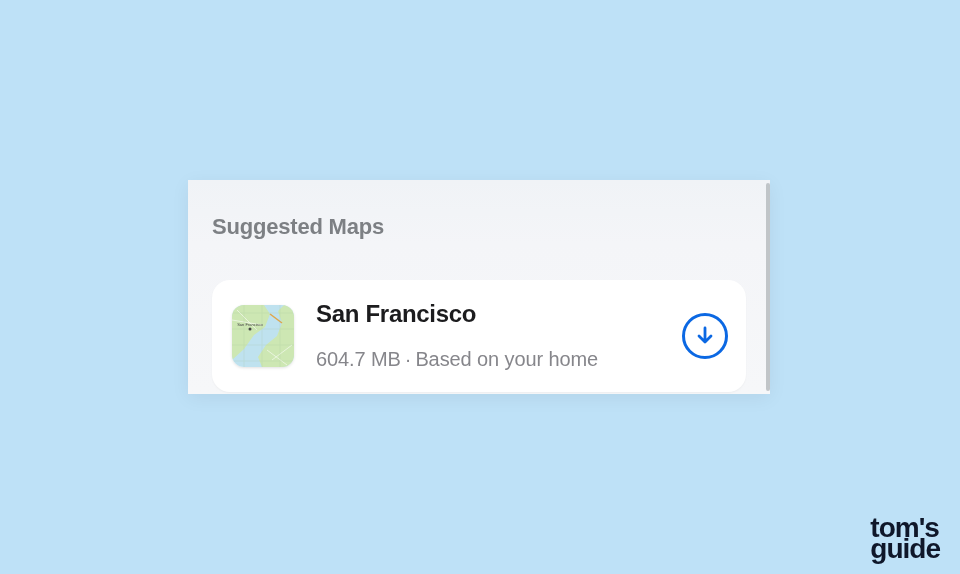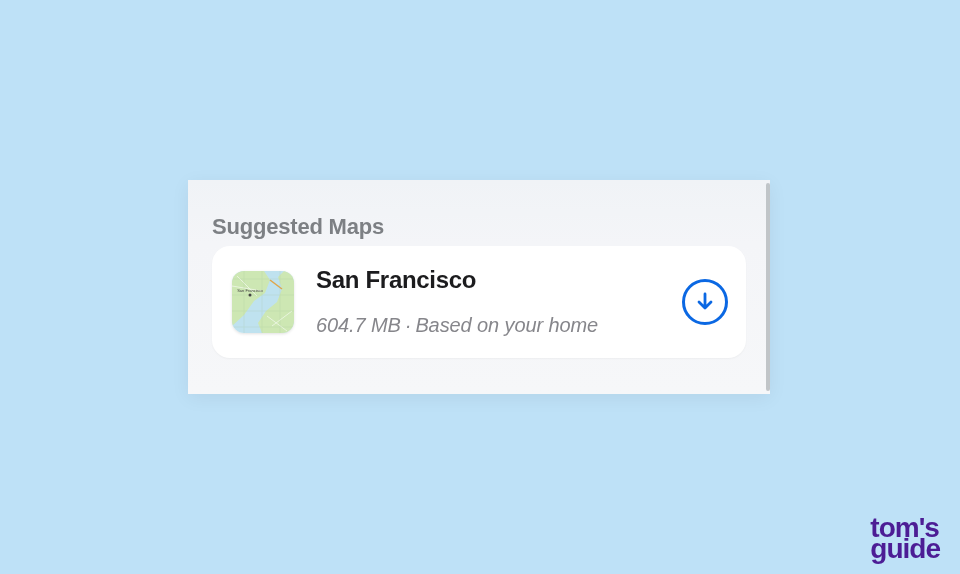--- a/index.html
+++ b/index.html
@@ -29,21 +29,21 @@
       width: 4px;
       background: #b7bcbf;
       border-radius: 2px;
       opacity: .85;
     }
     .section-title {
       font-size: 22px;
       font-weight: 600;
       color: #7d8084;
       letter-spacing: -0.2px;
-      margin-bottom: 6px;
+      margin-bottom: 40px;
     }
     .card {
       background: #ffffff;
       border-radius: 18px;
       box-shadow: 0 1px 2px rgba(0,0,0,0.04);
       padding: 20px 18px 20px 20px;
       display: flex;
       align-items: center;
       gap: 22px;
     }
@@ -65,40 +65,39 @@
       letter-spacing: -0.3px;
       line-height: 1.15;
     }
     .card-sub {
       font-size: 20px;
       font-weight: 400;
       color: #86868b;
       letter-spacing: -0.1px;
       line-height: 1.3;
       margin-top: 18px;
-      font-style: italic;
     }
     .download-btn {
       width: 46px;
       height: 46px;
       border-radius: 50%;
       border: 3px solid #0b68e3;
       background: #ffffff;
       display: flex;
       align-items: center;
       justify-content: center;
       cursor: pointer;
       flex-shrink: 0;
     }
     .download-btn svg { display: block; }
     .watermark {
       position: absolute;
       right: 20px;
       bottom: 14px;
-      color: #4c1d95;
+      color: #0f172a;
       font-weight: 800;
       text-align: left;
       line-height: 0.8;
       letter-spacing: -1px;
     }
     .watermark .l1 { font-size: 28px; }
     .watermark .l2 { font-size: 28px; margin-top: -2px; }
     .dot-sep { padding: 0 4px; }
   </style>
 </head>

